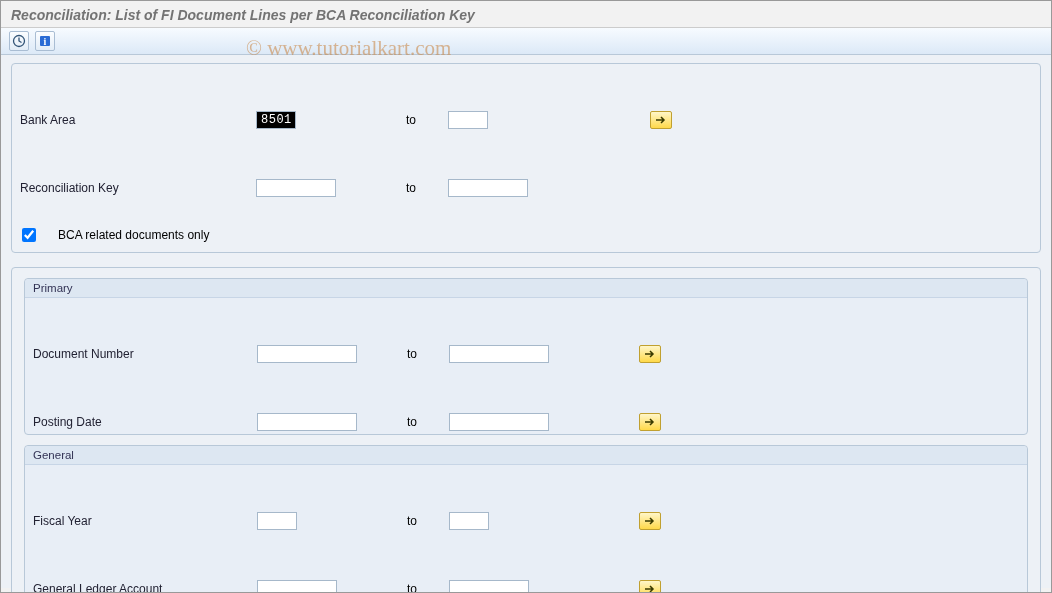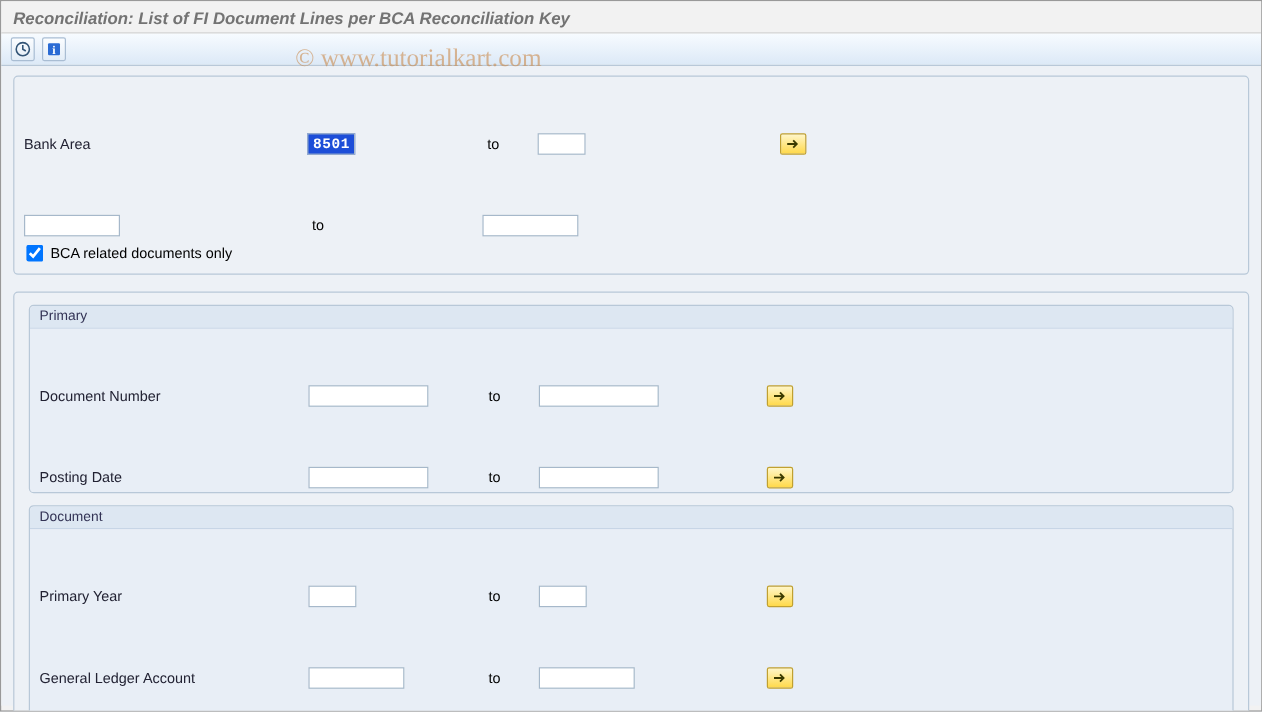--- a/index.html
+++ b/index.html
@@ -85,41 +85,42 @@
       height: 18px;
       border: 1px solid #a6b8ca;
       background: #fff;
       font-size: 12px;
       padding: 0 4px;
     }
     input.w-short { width: 40px; }
     input.w-med { width: 80px; }
     input.w-long { width: 100px; }
     input.highlight {
-      background: #1d4ed8;
+      background: #000000;
       color: #fff;
-      font-weight: bold;
+      font-weight: normal;
       letter-spacing: 0.5px;
       font-family: "Courier New", monospace;
     }
     .to { text-align: left; padding-left:4px; }
     .ms-btn {
       width: 22px; height: 18px;
       background: linear-gradient(#fff6c8, #ffd94a);
       border: 1px solid #c0a030;
       border-radius: 2px;
       display: inline-flex; align-items: center; justify-content: center;
       cursor: pointer;
     }
     .ms-btn svg { width: 12px; height: 10px; }
     .check-row {
       display: flex;
       align-items: center;
-      gap: 6px;
+      gap: 22px;
       padding: 4px 10px 2px;
+      margin-top: 24px;
     }
     input[type=checkbox] {
       width: 14px; height: 14px;
     }
     .watermark {
       position: absolute;
       top: 36px; left: 246px;
       font-size: 21px;
       color: rgba(200,130,60,0.55);
       font-family: Georgia, serif;
@@ -159,20 +160,21 @@
       <div><input type="text" class="w-short" value="" style=""></div>
       <span></span>
       <div class="ms-btn">
         <svg viewBox="0 0 12 10">
             <path d="M1 5 H8 M6 2 L9 5 L6 8" stroke="#3a3a00" stroke-width="1.5" fill="none"></path>
           </svg>
       </div>
     </div>
 
     <div class="row">
+      <span class="label">Reconciliation Key</span>
       <input type="text" class="w-med" value="" style="">
       <span class="to">to</span>
       <div><input type="text" class="w-med" value="" style=""></div>
       <span></span>
       <span></span>
     </div>
 
     <div class="check-row">
       <input type="checkbox" checked="" style="">
       <span>BCA related documents only</span>
@@ -205,24 +207,24 @@
         <span></span>
         <div class="ms-btn">
             <svg viewBox="0 0 12 10">
               <path d="M1 5 H8 M6 2 L9 5 L6 8" stroke="#3a3a00" stroke-width="1.5" fill="none"></path>
             </svg>
           </div>
       </div>
     </div>
 
     <div class="inner-group">
-      <div class="group-title">Document</div>
-
-      <div class="row">
-        <span class="label">Primary Year</span>
+      <div class="group-title">General</div>
+
+      <div class="row">
+        <span class="label">Fiscal Year</span>
         <div><input type="text" class="w-short" value="" style=""></div>
         <span class="to">to</span>
         <div><input type="text" class="w-short" value="" style=""></div>
         <span></span>
         <div class="ms-btn">
             <svg viewBox="0 0 12 10">
               <path d="M1 5 H8 M6 2 L9 5 L6 8" stroke="#3a3a00" stroke-width="1.5" fill="none"></path>
             </svg>
           </div>
       </div>

